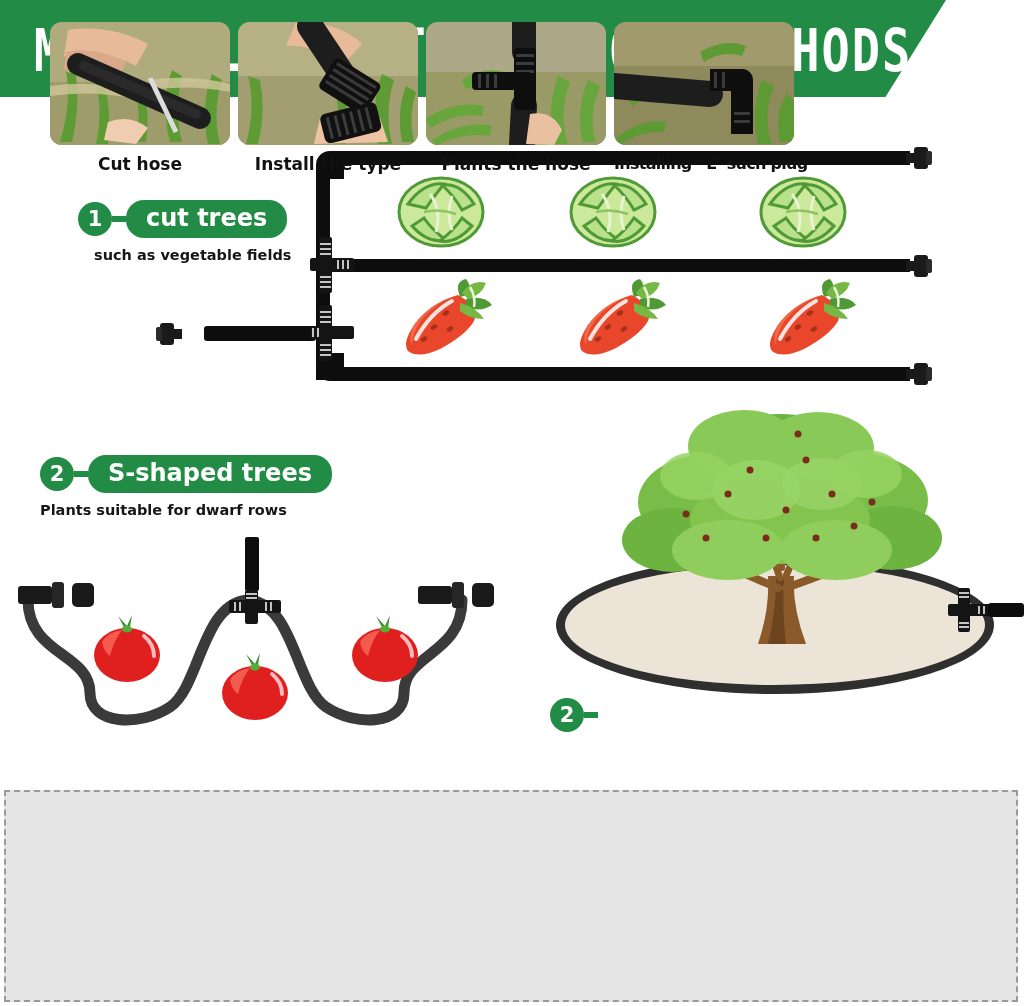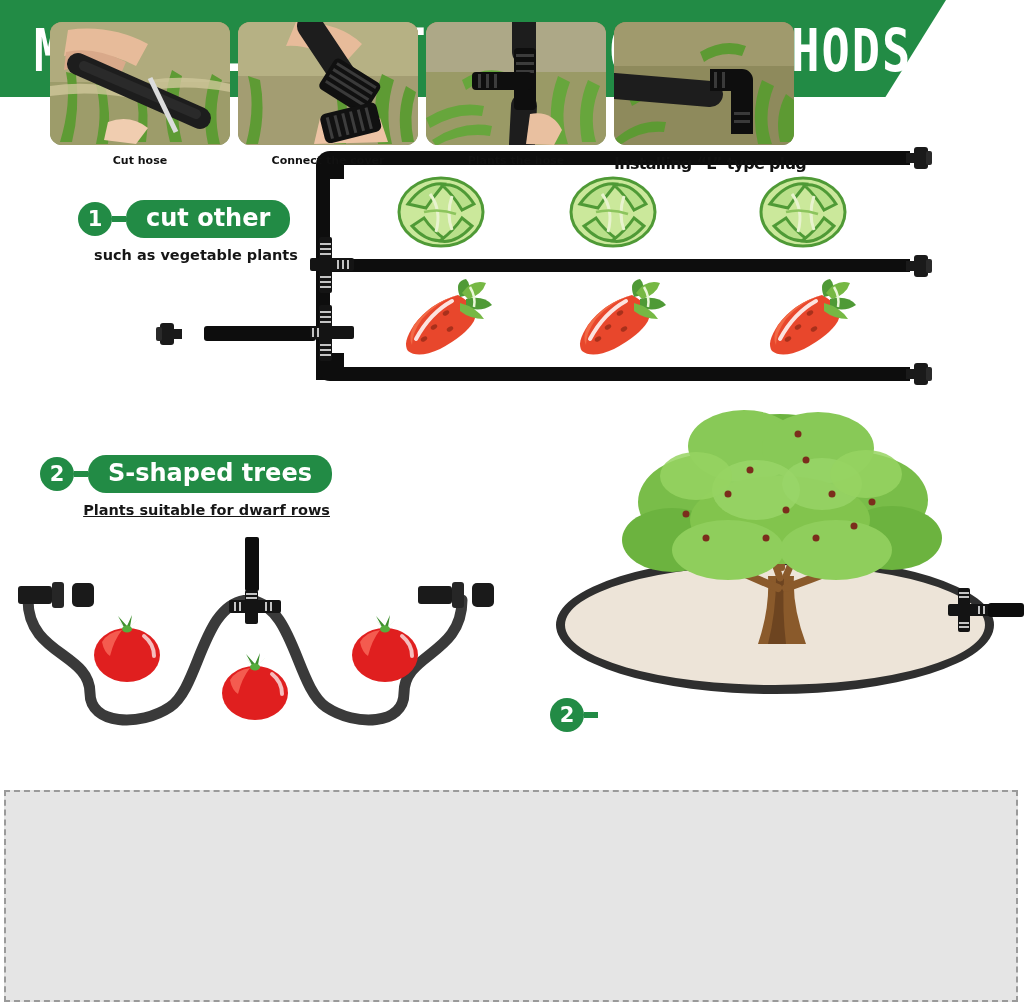--- a/index.html
+++ b/index.html
@@ -45,21 +45,21 @@
     padding:5px 20px 7px 20px;
     font-size:24px;font-weight:bold;
     font-family:"DejaVu Sans",sans-serif;
     white-space:nowrap;line-height:1.1;
   }
   .sub{
     color:#161616;font-size:14.5px;font-weight:bold;
     font-family:"DejaVu Sans",sans-serif;
     line-height:1.45;margin-top:7px;
   }
-  .sub-center{text-align:right;text-decoration:underline;}
+  .sub-center{text-align:left;}
 
   
   .pipe{position:absolute;background:#0d0d0d;}
 
   .cap{
     position:absolute;width:26px;height:22px;
   }
   .cap .c-body{position:absolute;left:8px;top:0;width:14px;height:22px;background:#1a1a1a;border-radius:3px;}
   .cap .c-neck{position:absolute;left:0;top:6px;width:10px;height:10px;background:#1a1a1a;}
   .cap .c-tip{position:absolute;left:20px;top:4px;width:6px;height:14px;background:#2a2a2a;border-radius:2px;}
@@ -97,43 +97,43 @@
     position:absolute;left:50px;top:22px;
     display:flex;gap:8px;
   }
   .photo-cell{width:180px;}
   .photo{
     width:180px;height:123px;border-radius:12px;overflow:hidden;position:relative;
     background:#7c8a52;
   }
   .caption{
     text-align:center;margin-top:9px;
-    font-size:11px;font-weight:bold;color:#111;
+    font-size:17px;font-weight:bold;color:#111;
     font-family:"DejaVu Sans",sans-serif;
     white-space:nowrap;
   }
   .cap-tight{letter-spacing:-0.7px;font-size:16px;}
   .photo svg{display:block;}
 </style>
 </head>
 <body>
 
 <div class="page">
 
   <div class="banner"></div>
   <div class="banner-title">MULTIPLE INSTALLATION METHODS</div>
 
   <div class="label-group" style="left:78px;top:200px;">
     <div class="label-row">
       <div class="num-badge">1</div>
       <div class="num-link"></div>
-      <div class="pill">cut other</div>
+      <div class="pill">cut trees</div>
     </div>
     <div class="sub" style="margin-left:16px;">
-      <div>such as vegetable plants</div>
+      <div>such as vegetable fields</div>
     </div>
   </div>
 
   <div class="cap" style="left:156px;top:323px;transform:scaleX(-1);">
     <div class="c-body"></div>
     <div class="c-neck"></div>
     <div class="c-tip"></div>
   </div>
 
   <div class="pipe" style="left:204px;top:326px;width:112px;height:15px;border-radius:3px;"></div>
@@ -476,21 +476,21 @@
             <rect x="84" y="86" width="58" height="30" rx="6" fill="#111"></rect>
             <rect x="90" y="90" width="3" height="22" fill="#3d3d3d"></rect>
             <rect x="98" y="90" width="3" height="22" fill="#3d3d3d"></rect>
             <rect x="106" y="90" width="3" height="22" fill="#3d3d3d"></rect>
             <rect x="114" y="90" width="3" height="22" fill="#3d3d3d"></rect>
             <rect x="122" y="90" width="3" height="22" fill="#3d3d3d"></rect>
             <rect x="130" y="90" width="3" height="22" fill="#3d3d3d"></rect>
           </g>
         </svg>
       </div>
-      <div class="caption">Connect the cover</div>
+      <div class="caption">Install the type</div>
     </div>
 
     <div class="photo-cell">
       <div class="photo">
         <svg width="180" height="123" viewBox="0 0 180 123">
           <rect width="180" height="123" fill="#9a9a66"></rect>
           <rect width="180" height="50" fill="#ada887"></rect>
           <g fill="#67a63c">
             <path d="M0 96 Q30 78 58 84 L56 94 Q30 90 4 106 Z"></path>
             <path d="M6 118 Q36 98 66 104 L64 114 Q36 110 10 124 Z"></path>
@@ -533,18 +533,18 @@
 
           <path d="M0 64 L96 72" stroke="#1d1d1d" stroke-width="26" stroke-linecap="round"></path>
 
           <path d="M96 58 L128 58 L128 112" stroke="#0e0e0e" stroke-width="22" fill="none" stroke-linejoin="round"></path>
           <rect x="100" y="50" width="3" height="16" fill="#3a3a3a"></rect>
           <rect x="108" y="50" width="3" height="16" fill="#3a3a3a"></rect>
           <rect x="120" y="90" width="16" height="3" fill="#3a3a3a"></rect>
           <rect x="120" y="98" width="16" height="3" fill="#3a3a3a"></rect>
         </svg>
       </div>
-      <div class="caption cap-tight">Installing “L” type plug</div>
+      <div class="caption cap-tight">Installing “L” such plug</div>
     </div>
 
   </div>
 
 </div>
 
 </body></html>

